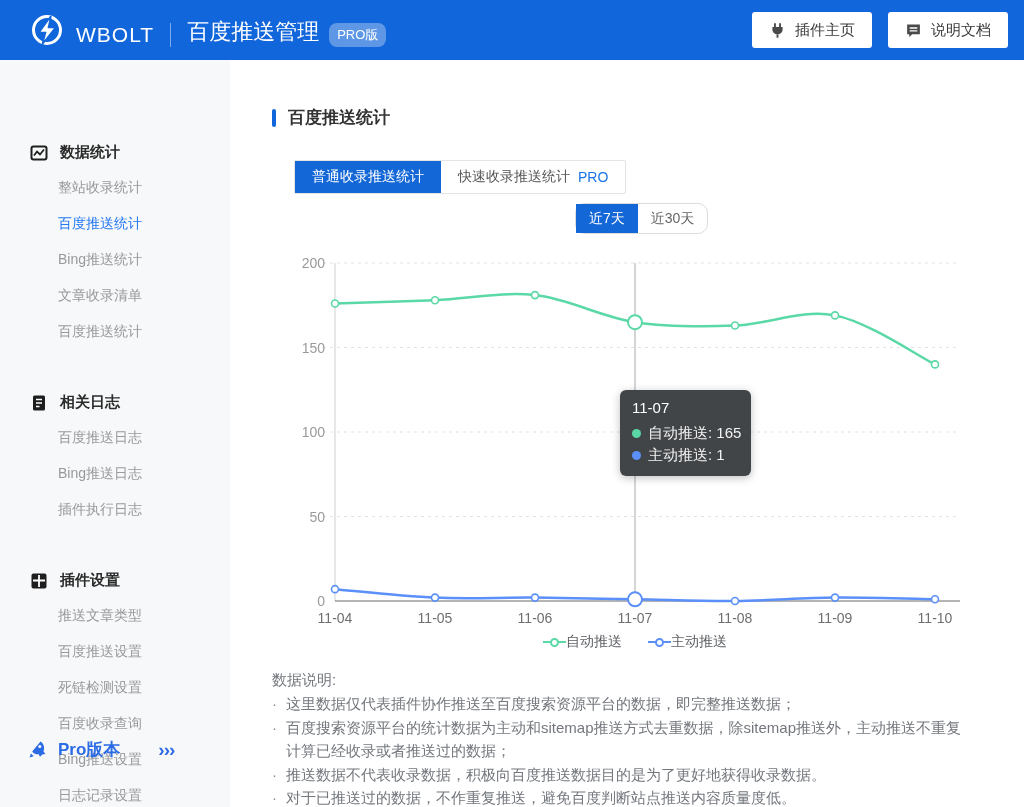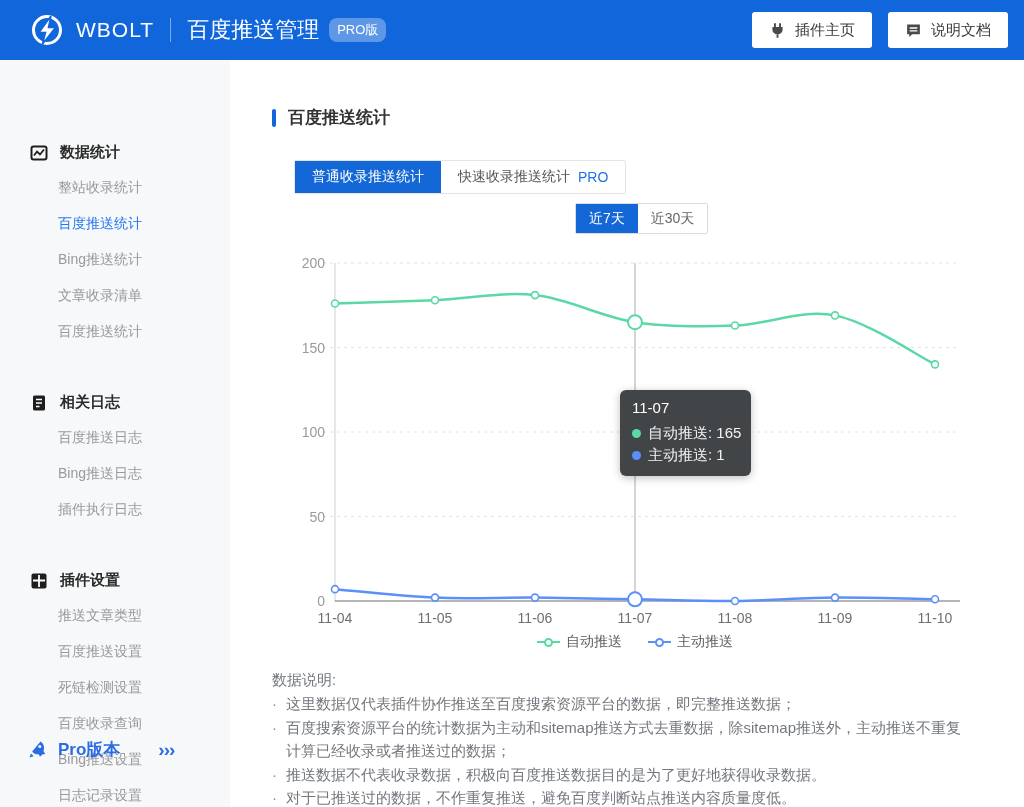--- a/index.html
+++ b/index.html
@@ -2,21 +2,21 @@
 <html><head>
 <meta charset="utf-8">
 <style>
   * { margin:0; padding:0; box-sizing:border-box; }
   html,body { width:1024px; height:807px; overflow:hidden; background:#fff;
     font-family:"Liberation Sans","DejaVu Sans",sans-serif; }
 
   
   .topbar { position:absolute; left:0; top:0; width:1024px; height:60px;
     background:#1266db; display:flex; align-items:center; justify-content:space-between; }
-  .brand { display:flex; align-items:center; padding-left:30px; }
+  .brand { display:flex; align-items:flex-end; padding-left:30px; }
   .brand-logo { width:34px; height:34px; margin-right:12px; }
   .brand-name { color:#fff; font-size:21px; letter-spacing:1px; font-weight:500; }
   .brand-divider { width:1px; height:24px; background:rgba(255,255,255,.45); margin:0 16px; }
   .app-title { color:#fff; font-size:22px; font-weight:500; }
   .pro-badge { margin-left:10px; background:rgba(255,255,255,.32); color:#fff;
     font-size:13px; padding:3px 8px; border-radius:8px; }
   .top-actions { display:flex; gap:16px; padding-right:16px; }
   .top-btn { height:36px; background:#fff; border:none; border-radius:3px;
     display:flex; align-items:center; gap:9px; padding:0 17px;
     font-size:15px; color:#3a3a3a; cursor:pointer; font-family:inherit; }
@@ -46,37 +46,37 @@
   .page-title-text { font-size:17px; color:#333; font-weight:600; }
 
   .tab-group { position:absolute; left:64px; top:100px; display:inline-flex;
     border:1px solid #e3e4e6; border-radius:2px; background:#fff; height:34px; }
   .tab { display:flex; align-items:center; gap:8px; padding:0 17px; font-size:14px;
     color:#555; cursor:pointer; }
   .tab.active { background:#1467d6; color:#fff; }
   .tab .tag { color:#1a73e8; font-size:14px; }
 
   .range-group { position:absolute; left:345px; top:143px; display:inline-flex;
-    border:1px solid #dcdcdc; border-radius:2px; height:31px; background:#fff; }
+    border:1px solid #dcdcdc; border-radius:10px; height:31px; background:#fff; }
   .range-btn { display:flex; align-items:center; padding:0 13px; font-size:14px;
     color:#666; cursor:pointer; }
   .range-btn.active { background:#1467d6; color:#fff; }
 
   
   .chart-wrap { position:absolute; left:55px; top:191px; width:690px; height:420px; }
   .tooltip { position:absolute; left:335px; top:139px; width:131px;
     background:rgba(58,61,65,.96); border-radius:6px; padding:9px 12px 10px 12px;
     color:#fff; z-index:5; box-shadow:0 2px 8px rgba(0,0,0,.25); }
   .tooltip-title { font-size:15px; margin-bottom:6px; color:#fff; }
   .tooltip-row { display:flex; align-items:center; gap:7px; font-size:15px;
     color:#f2f2f2; line-height:22px; white-space:nowrap; }
   .tip-dot { width:9px; height:9px; border-radius:50%; flex:0 0 auto; }
   .legend { position:absolute; left:20px; top:382px; width:660px; display:flex;
     justify-content:center; gap:26px; align-items:center; }
-  .legend-item { display:flex; align-items:center; gap:6px; font-size:14px;
+  .legend-item { display:flex; align-items:center; font-size:14px;
     color:#5c5f63; cursor:pointer; }
   .legend-mark { display:flex; align-items:center; }
   .legend-mark .l-line { width:8px; height:0; border-top:2px solid; }
   .legend-mark .l-ring { width:9px; height:9px; border-radius:50%; border:2px solid;
     background:#fff; margin:0 -1px; }
 
   
   .notes { position:absolute; left:42px; top:608px; width:700px; }
   .notes-title { font-size:15px; color:#73777d; line-height:24px; }
   .notes ul { list-style:none; }

